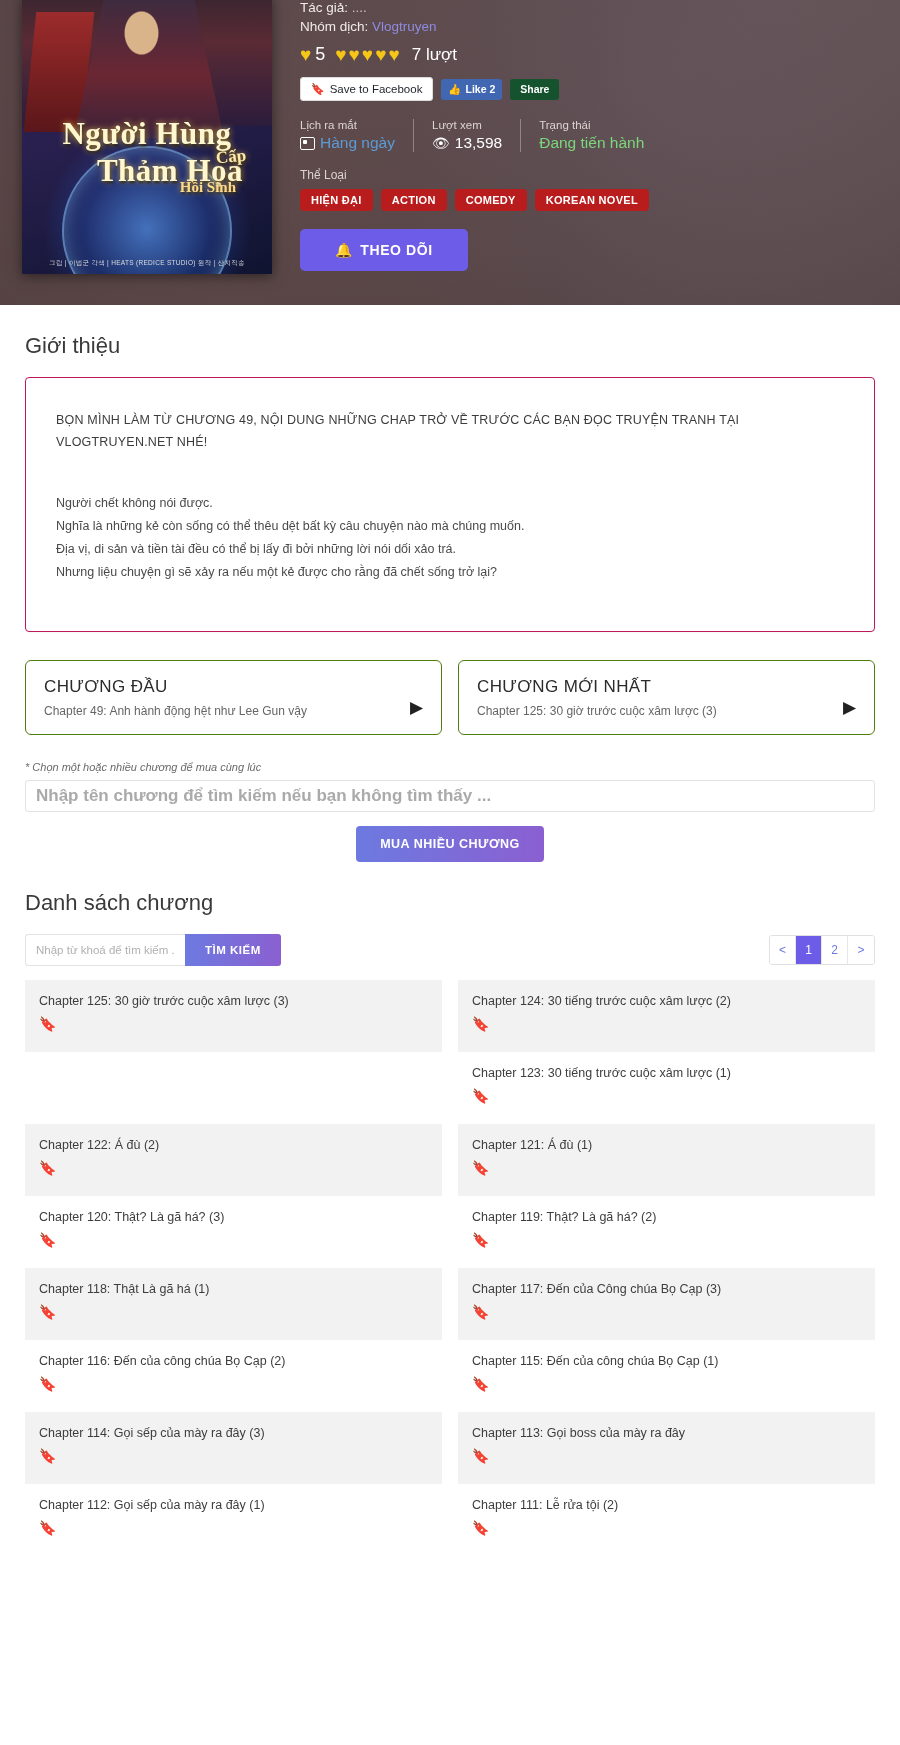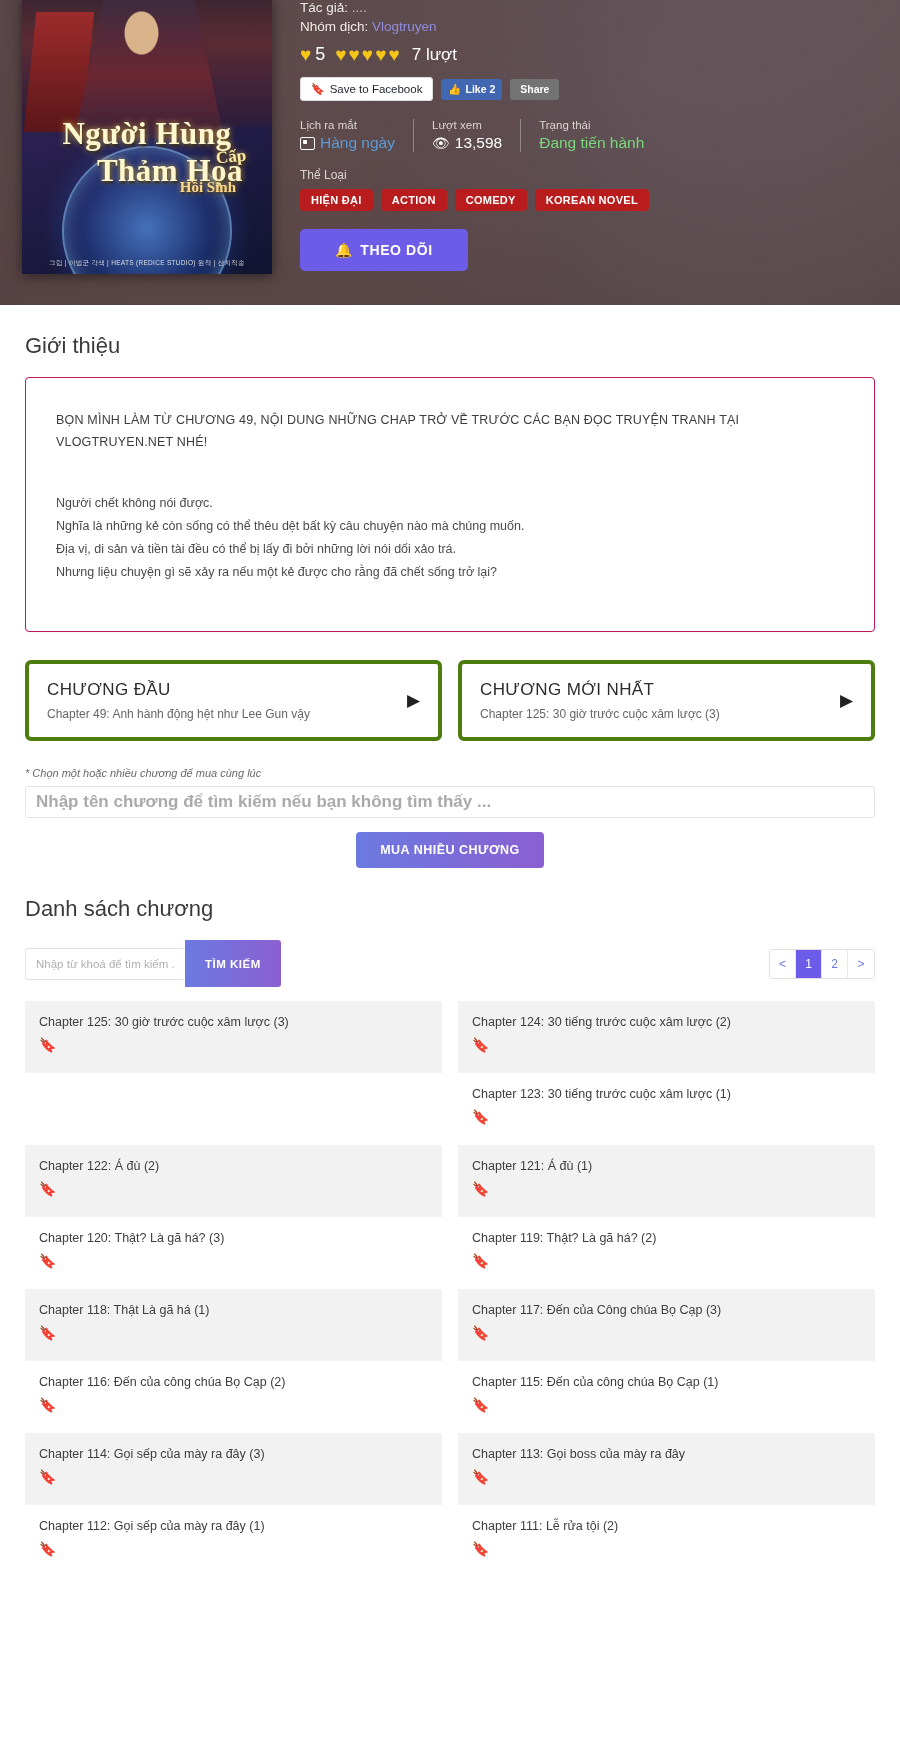--- a/index.html
+++ b/index.html
@@ -133,21 +133,21 @@
     background: #fff; border: 1px solid #dcdcdc; border-radius: 3px;
     height: 24px; display: flex; align-items: center; gap: 5px;
     padding: 0 10px; font-size: 11.5px; color: #1d2129; font-weight: 500;
   }
   .fb-save .bm { color: #3b5998; font-size: 11px; }
   .fb-like {
     background: #4267b2; color: #fff; border-radius: 3px; height: 21px;
     display:flex; align-items:center; gap:4px; padding: 0 7px; font-size: 10.5px; font-weight: bold;
   }
   .fb-share {
-    background: #737373; color: #fff; border-radius: 3px; height: 21px;
+    background: #14532d; color: #fff; border-radius: 3px; height: 21px;
     display:flex; align-items:center; padding: 0 10px; font-size: 10.5px; font-weight: bold; justify-content: center;
   }
 
   .stats-row { display: flex; align-items: flex-start; margin-bottom: 16px; }
   .stat { padding-right: 18px; }
   .stat + .stat { border-left: 1px solid rgba(255,255,255,.32); padding-left: 18px; }
   .stat-label { font-size: 11.5px; color: #ddd5d2; margin-bottom: 3px; }
   .stat-value { font-size: 15.5px; display: flex; align-items: center; gap: 5px; }
   .v-blue { color: #5b9bd5; font-weight: 500;}
   .v-white { color: #fff; }
@@ -194,24 +194,24 @@
   .desc-head {
     font-size: 12.5px; color: #3c3c3c; line-height: 1.75; letter-spacing: .2px;
     margin-bottom: 38px;
   }
   .desc-body p { font-size: 12.5px; color: #4a4a4a; line-height: 1.85; }
 
   
   .chap-nav { display: flex; gap: 16px; margin-top: 28px; }
   .chap-box {
     flex: 1;
-    border: 4px solid #4d7c0f;
+    border: 1px solid #4d7c0f;
     border-radius: 6px;
     padding: 16px 18px;
-    display: flex; align-items: center; justify-content: space-between;
+    display: flex; align-items: flex-end; justify-content: space-between;
     cursor: pointer;
     background: #fff;
   }
   .chap-box .t1 { font-size: 17px; color: #2b2b2b; letter-spacing: .4px; margin-bottom: 7px; }
   .chap-box .t2 { font-size: 12px; color: #666; }
   .arrow { font-size: 17px; color: #222; }
 
   
   .buy-hint {
     font-size: 11px; color: #6a6a6a; font-style: italic;
@@ -240,21 +240,21 @@
   }
   .search-group { display: flex; align-items: center; }
   .search-input {
     width: 160px; height: 32px; border: 1px solid #e3e3e3; border-right: none;
     border-radius: 3px 0 0 3px; padding: 0 10px; font-size: 11.5px; color: #555;
     font-family: "Liberation Sans", sans-serif; background:#fff;
   }
   .search-input::placeholder { color: #b0b0b0; }
   .search-btn {
     background: linear-gradient(90deg,#6c7ae0 0%, #8b5fd1 100%);
-    color: #fff; border: none; height: 47px; padding: 0 20px;
+    color: #fff; border: none; height: 32px; padding: 0 20px;
     font-size: 11.5px; font-weight: bold; letter-spacing: .5px; cursor: pointer;
     border-radius: 0 3px 3px 0;
   }
   .pager { display: flex; align-items: center; border: 1px solid #e0e0e0; border-radius: 3px; overflow: hidden; }
   .pager > div {
     min-width: 26px; height: 28px; display: flex; align-items: center; justify-content: center;
     font-size: 12px; color: #6c7ae0; border-right: 1px solid #e8e8e8; cursor: pointer;
     background: #fff; padding: 0 6px;
   }
   .pager > div:last-child { border-right: none; }

